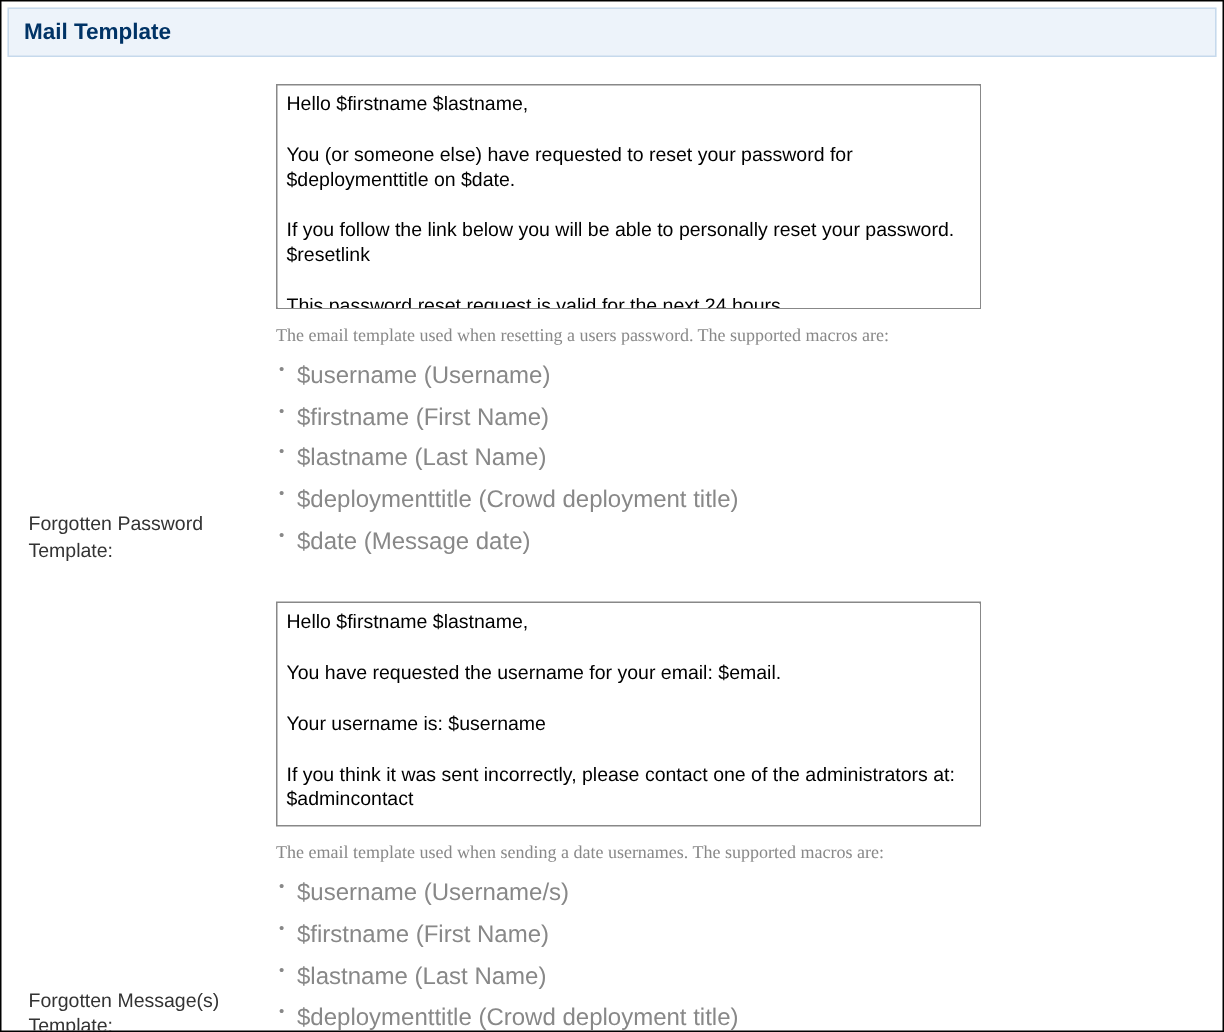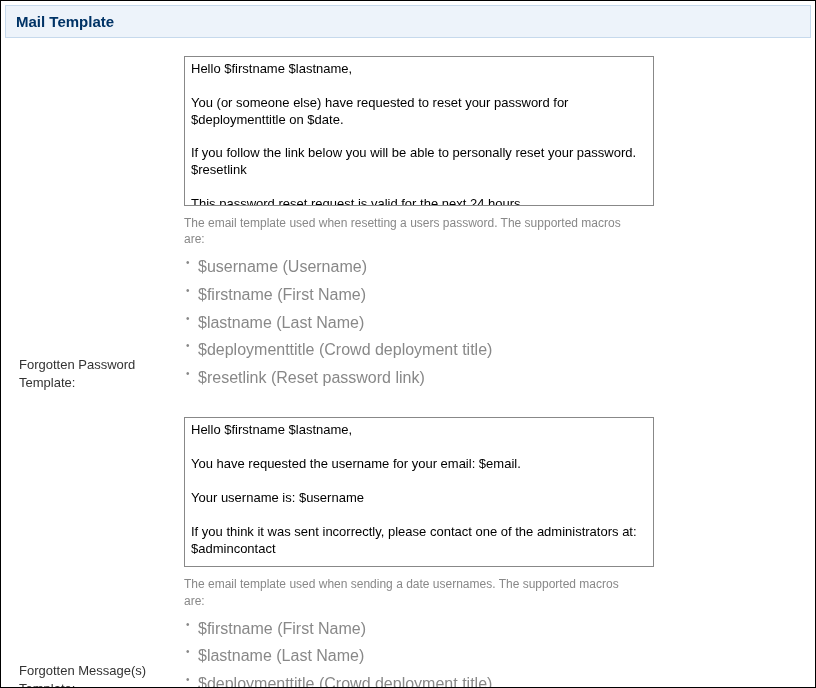--- a/index.html
+++ b/index.html
@@ -59,20 +59,21 @@
     resize: none;
     border: 1px solid #888;
     overflow-y: scroll;
     color: #000;
   }
   .help-text {
     color: #888;
     font-size: 12px;
     margin-top: 6px;
     line-height: 1.35;
+    font-family: Liberation Serif, serif;
   }
   ul.macro-list {
     list-style: none;
     margin: 6px 0 0 0;
     padding: 0;
   }
   ul.macro-list li {
     color: #888;
     font-size: 16px;
     padding: 3px 0 3px 14px;
@@ -108,39 +109,40 @@
 If you follow the link below you will be able to personally reset your password.
 $resetlink
 
 This password reset request is valid for the next 24 hours.</textarea>
         <div class="help-text">The email template used when resetting a users password. The supported macros are:</div>
         <ul class="macro-list">
           <li>$username (Username)</li>
           <li>$firstname (First Name)</li>
           <li>$lastname (Last Name)</li>
           <li>$deploymenttitle (Crowd deployment title)</li>
-          <li>$resetlink (Reset password link)</li>
+          <li>$date (Message date)</li>
         </ul>
       </div>
     </div>
 
     <div class="row">
       <div class="label-col">Forgotten Message(s) Template:</div>
       <div class="field-col">
         <textarea class="template-input" style="">Hello $firstname $lastname,
 
 You have requested the username for your email: $email.
 
 Your username is: $username
 
 If you think it was sent incorrectly, please contact one of the administrators at: $admincontact
 
 $deploymenttitle Administrator</textarea>
         <div class="help-text">The email template used when sending a date usernames. The supported macros are:</div>
         <ul class="macro-list">
+          <li>$username (Username/s)</li>
           <li>$firstname (First Name)</li>
           <li>$lastname (Last Name)</li>
           <li>$deploymenttitle (Crowd deployment title)</li>
 
         </ul>
       </div>
     </div>
 
   </div>
 </div>

